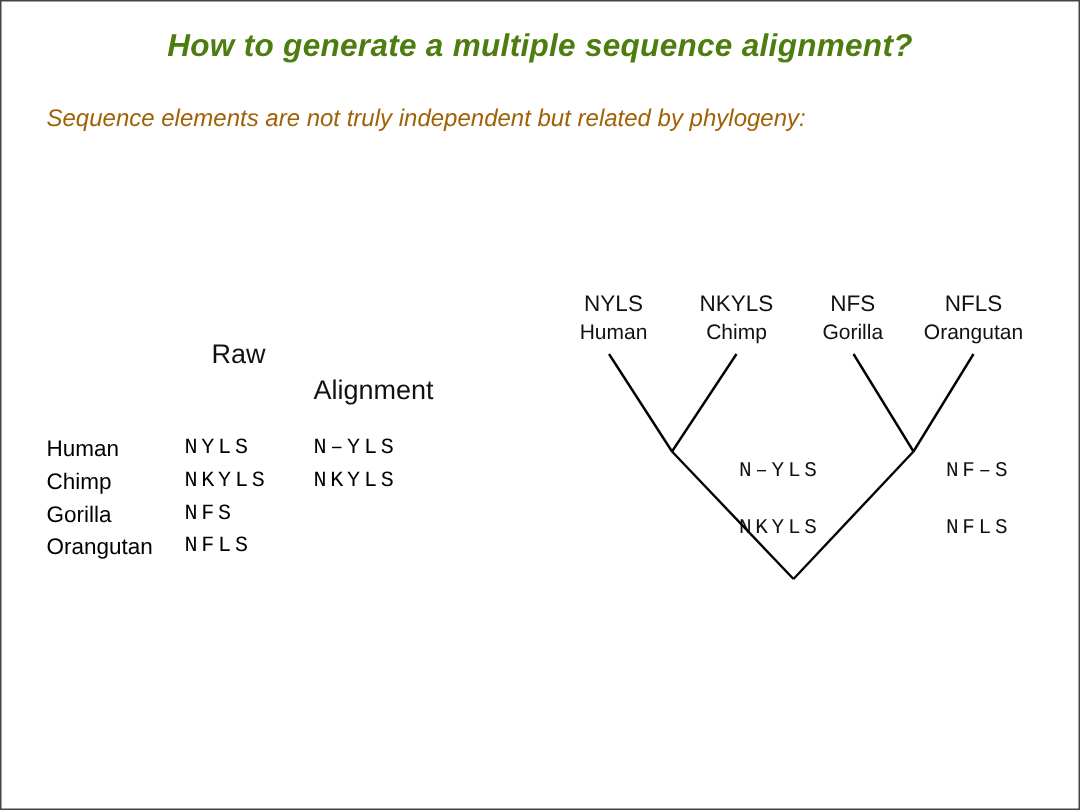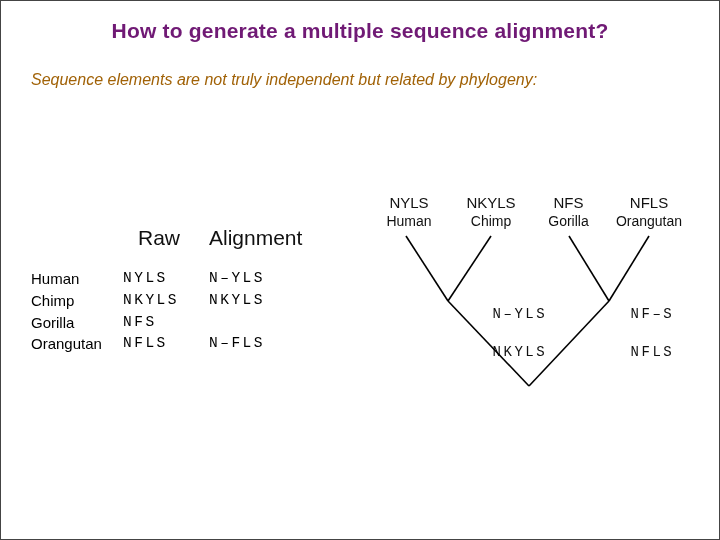--- a/index.html
+++ b/index.html
@@ -14,26 +14,27 @@
   }
   .slide {
     width: 720px;
     height: 540px;
     border: 1px solid #444;
     box-sizing: border-box;
     position: relative;
     padding: 0;
   }
   .title {
-    color: #701a75;
+    color: #4d7c0f;
     font-size: 21px;
     font-weight: 600;
     text-align: center;
     padding: 18px 20px 6px 20px;
     letter-spacing: 0.2px;
+    font-style: italic;
   }
   .subtitle {
     font-style: italic;
     font-size: 16px;
     color: #a16207;
     padding: 22px 20px 0 30px;
   }
   .content {
     position: absolute;
     top: 225px;
@@ -42,28 +43,28 @@
   }
   
   .table-area {
     position: absolute;
     left: 0;
     top: 0;
     width: 310px;
   }
   .table-headers {
     display: flex;
-    font-size: 21px;
+    font-size: 18px;
     color: #111;
     margin-bottom: 18px;
   }
   .head-spacer { width: 92px; }
   .head-raw { width: 72px; text-align: center; }
   .head-gap { width: 8px; }
-  .head-align { width: 100px; padding-left: 6px; }
+  .head-align { width: 100px; padding-left: 6px; margin-top: 24px; }
   .data-rows { font-family: "Courier New", monospace; font-size: 14.5px; letter-spacing: 2.5px; line-height: 1.45; }
   .row { display: flex; }
   .species-col { width: 92px; font-family: Arial, Helvetica, sans-serif; letter-spacing: normal; font-size: 15px; }
   .raw-col { width: 86px; }
   .align-col { width: 100px; }
 
   
   .leaf { position: absolute; font-family: Arial, Helvetica, sans-serif; color: #111; text-align: center; }
   .leaf .seq { font-size: 15px; }
   .leaf .name { font-size: 14px; margin-top: 2px; }
@@ -114,21 +115,20 @@
           <div class="raw-col">NKYLS</div>
           <div class="align-col">NKYLS</div>
         </div>
         <div class="row">
           <div class="species-col">Gorilla</div>
           <div class="raw-col">NFS</div>
         </div>
         <div class="row">
           <div class="species-col">Orangutan</div>
           <div class="raw-col">NFLS</div>
-          <div class="align-col">N–FLS</div>
         </div>
       </div>
     </div>
   </div>
 
   <div class="leaf" style="left:378px; top:193px; width:60px;">
     <div class="seq">NYLS</div>
     <div class="name">Human</div>
   </div>
   <div class="leaf" style="left:460px; top:193px; width:60px;">

